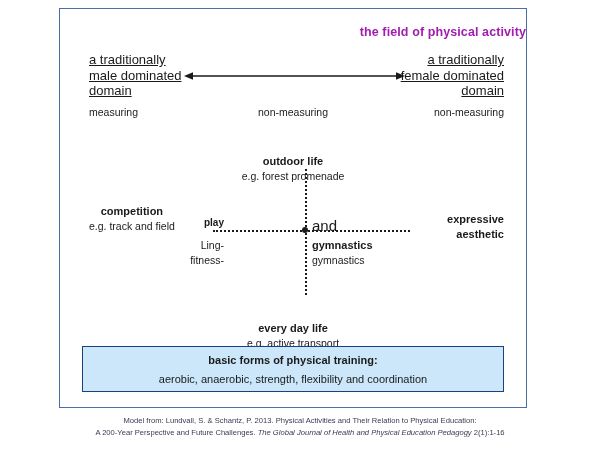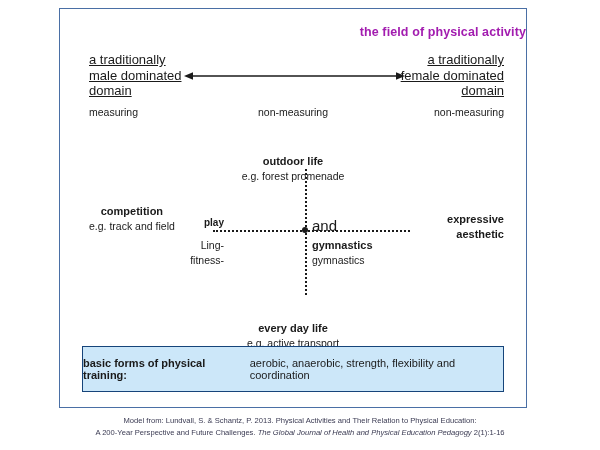--- a/index.html
+++ b/index.html
@@ -135,21 +135,21 @@
   #basic-box {
     position: absolute;
     left: 22px;
     top: 337px;
     right: 22px;
     height: 46px;
     background: #cce7f9;
     border: 1.5px solid #16447a;
     box-sizing: border-box;
     display: flex;
-    flex-direction: row;
+    flex-direction: column;
     align-items: center;
     justify-content: center;
     gap: 7px;
   }
   #basic-title { font-size: 11px; font-weight: bold; }
   #basic-sub   { font-size: 11px; }
 
   
   #citation {
     position: absolute;

